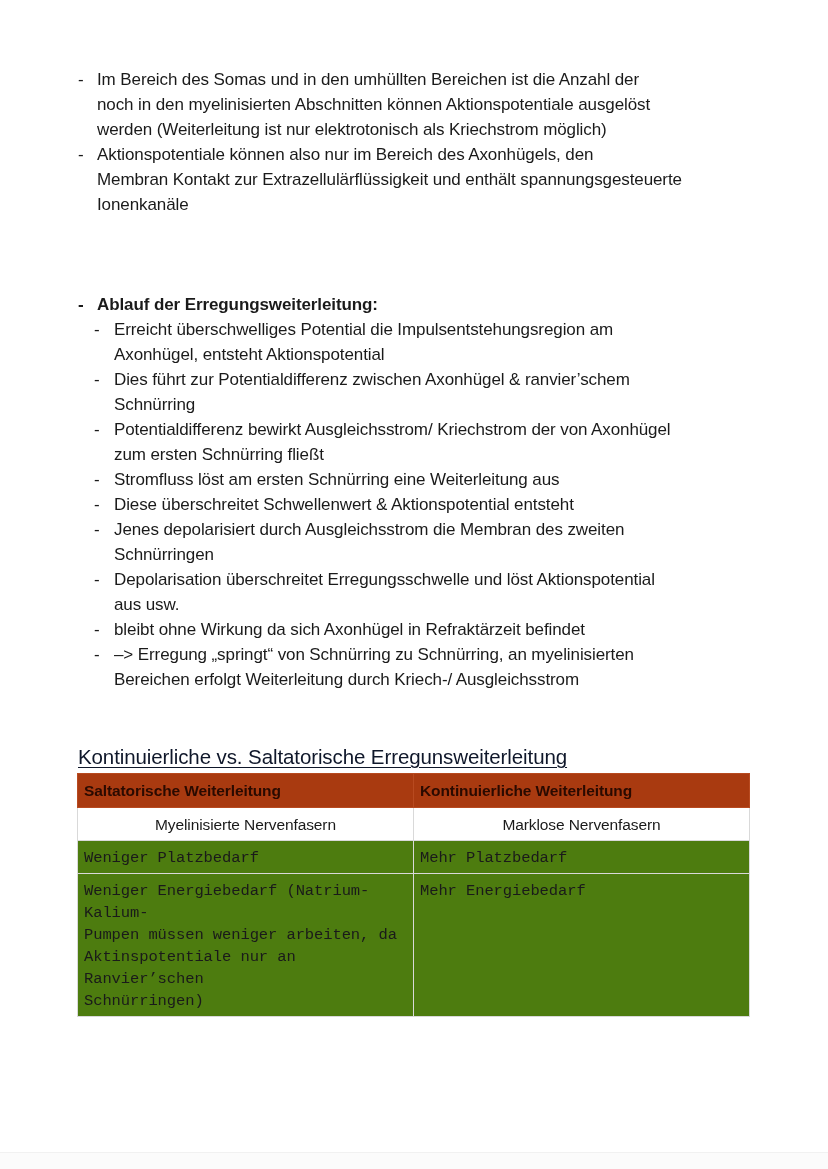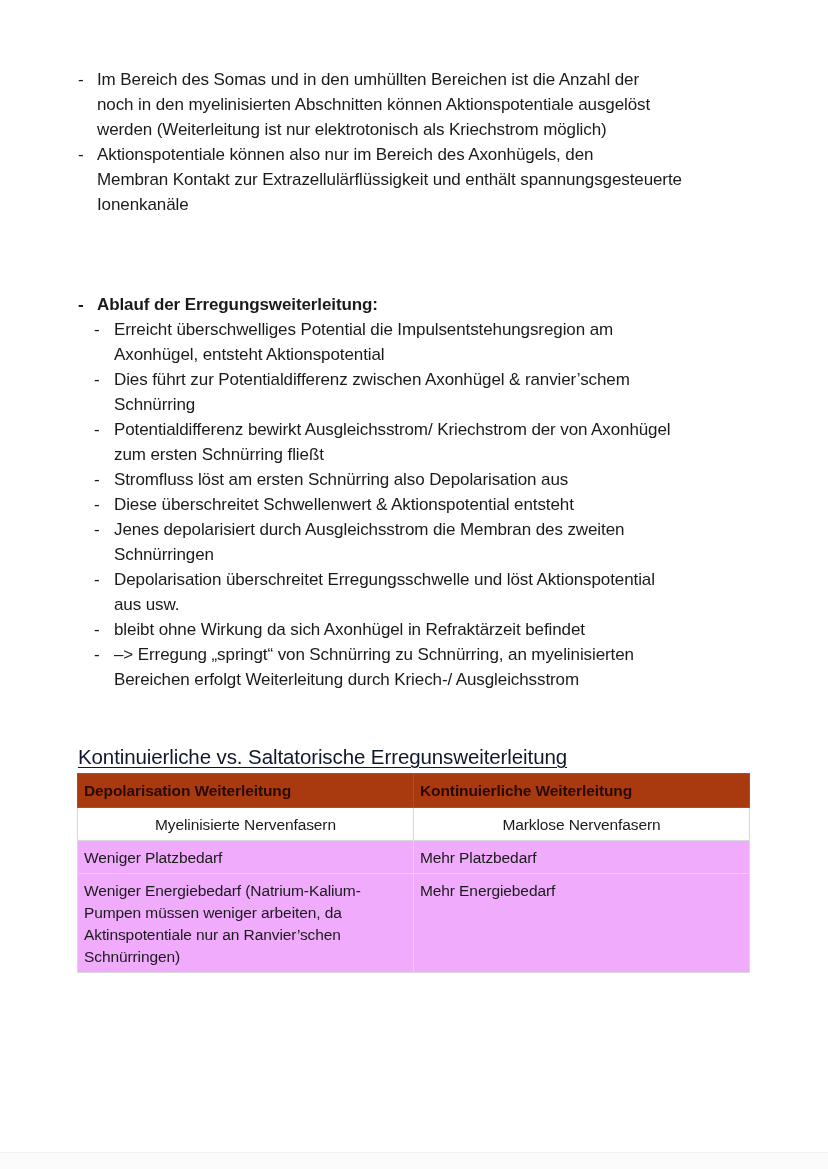--- a/index.html
+++ b/index.html
@@ -108,21 +108,21 @@
     background: #a93a10;
     color: #2a0a00;
     font-weight: bold;
     border-color: #b84a20;
     height: 22px;
     padding-top: 6px;
     padding-bottom: 5px;
   }
   table.cmp td.c1 { width: 323px; }
   table.cmp tr.odd td { background: #ffffff; text-align: center; }
-  table.cmp tr.even td { background: #f0abfc; }
+  table.cmp tr.even td { background: #4d7c0f; font-family: Liberation Mono, monospace; }
   table.cmp tr.r1 td { height: 22px; }
   table.cmp tr.r2 td { height: 22px; }
   table.cmp tr.r3 td { height: 66px; }
   table.cmp tr.r4 td { height: 88px; }
 </style>
 </head>
 <body>
 
 <div class="page">
 
@@ -157,21 +157,21 @@
       <div>Dies führt zur Potentialdifferenz zwischen Axonhügel &amp; ranvier’schem</div>
       <div>Schnürring</div>
     </li>
     <li>
       <span class="dash">-</span>
       <div>Potentialdifferenz bewirkt Ausgleichsstrom/ Kriechstrom der von Axonhügel</div>
       <div>zum ersten Schnürring fließt</div>
     </li>
     <li>
       <span class="dash">-</span>
-      <div>Stromfluss löst am ersten Schnürring also Depolarisation aus</div>
+      <div>Stromfluss löst am ersten Schnürring eine Weiterleitung aus</div>
     </li>
     <li>
       <span class="dash">-</span>
       <div>Diese überschreitet Schwellenwert &amp; Aktionspotential entsteht</div>
     </li>
     <li>
       <span class="dash">-</span>
       <div>Jenes depolarisiert durch Ausgleichsstrom die Membran des zweiten</div>
       <div>Schnürringen</div>
     </li>
@@ -189,21 +189,21 @@
       <div>–&gt; Erregung „springt“ von Schnürring zu Schnürring, an myelinisierten</div>
       <div>Bereichen erfolgt Weiterleitung durch Kriech-/ Ausgleichsstrom</div>
     </li>
   </ul>
 
   <div class="section-title">Kontinuierliche vs. Saltatorische Erregunsweiterleitung</div>
 
   <table class="cmp">
     <thead>
       <tr>
-        <th>Depolarisation Weiterleitung</th>
+        <th>Saltatorische Weiterleitung</th>
         <th>Kontinuierliche Weiterleitung</th>
       </tr>
     </thead>
     <tbody>
       <tr class="odd r1">
         <td class="c1">
           <div>Myelinisierte Nervenfasern</div>
         </td>
         <td>
           <div>Marklose Nervenfasern</div>

